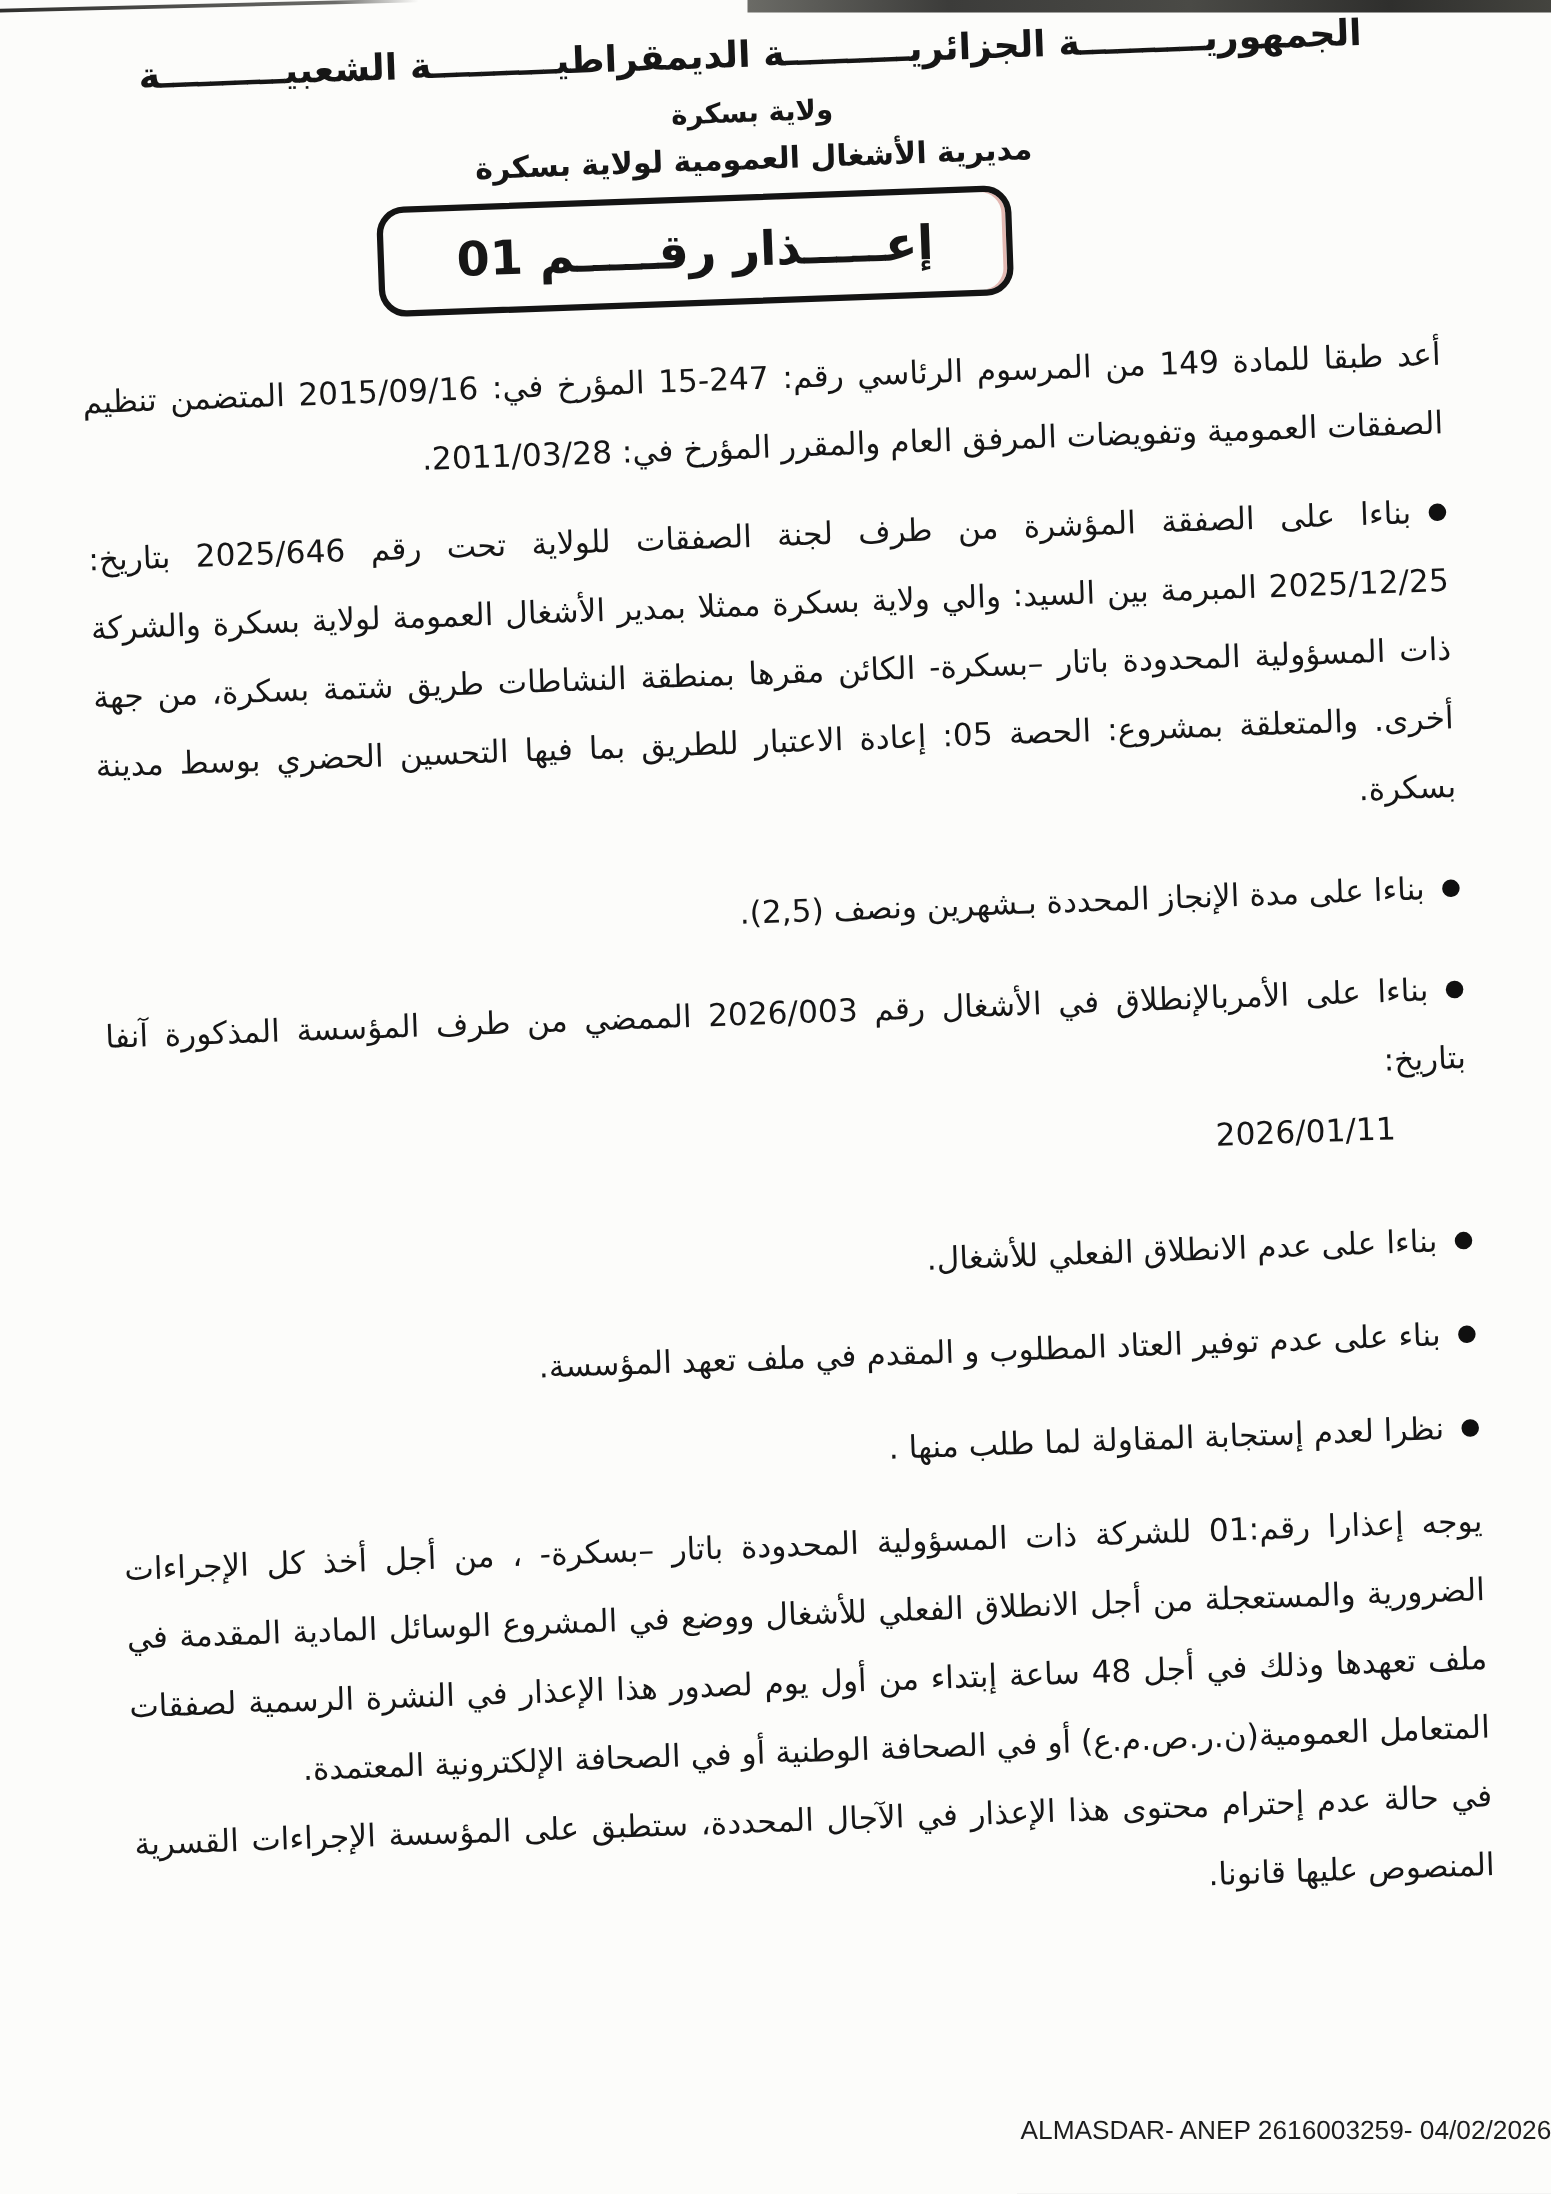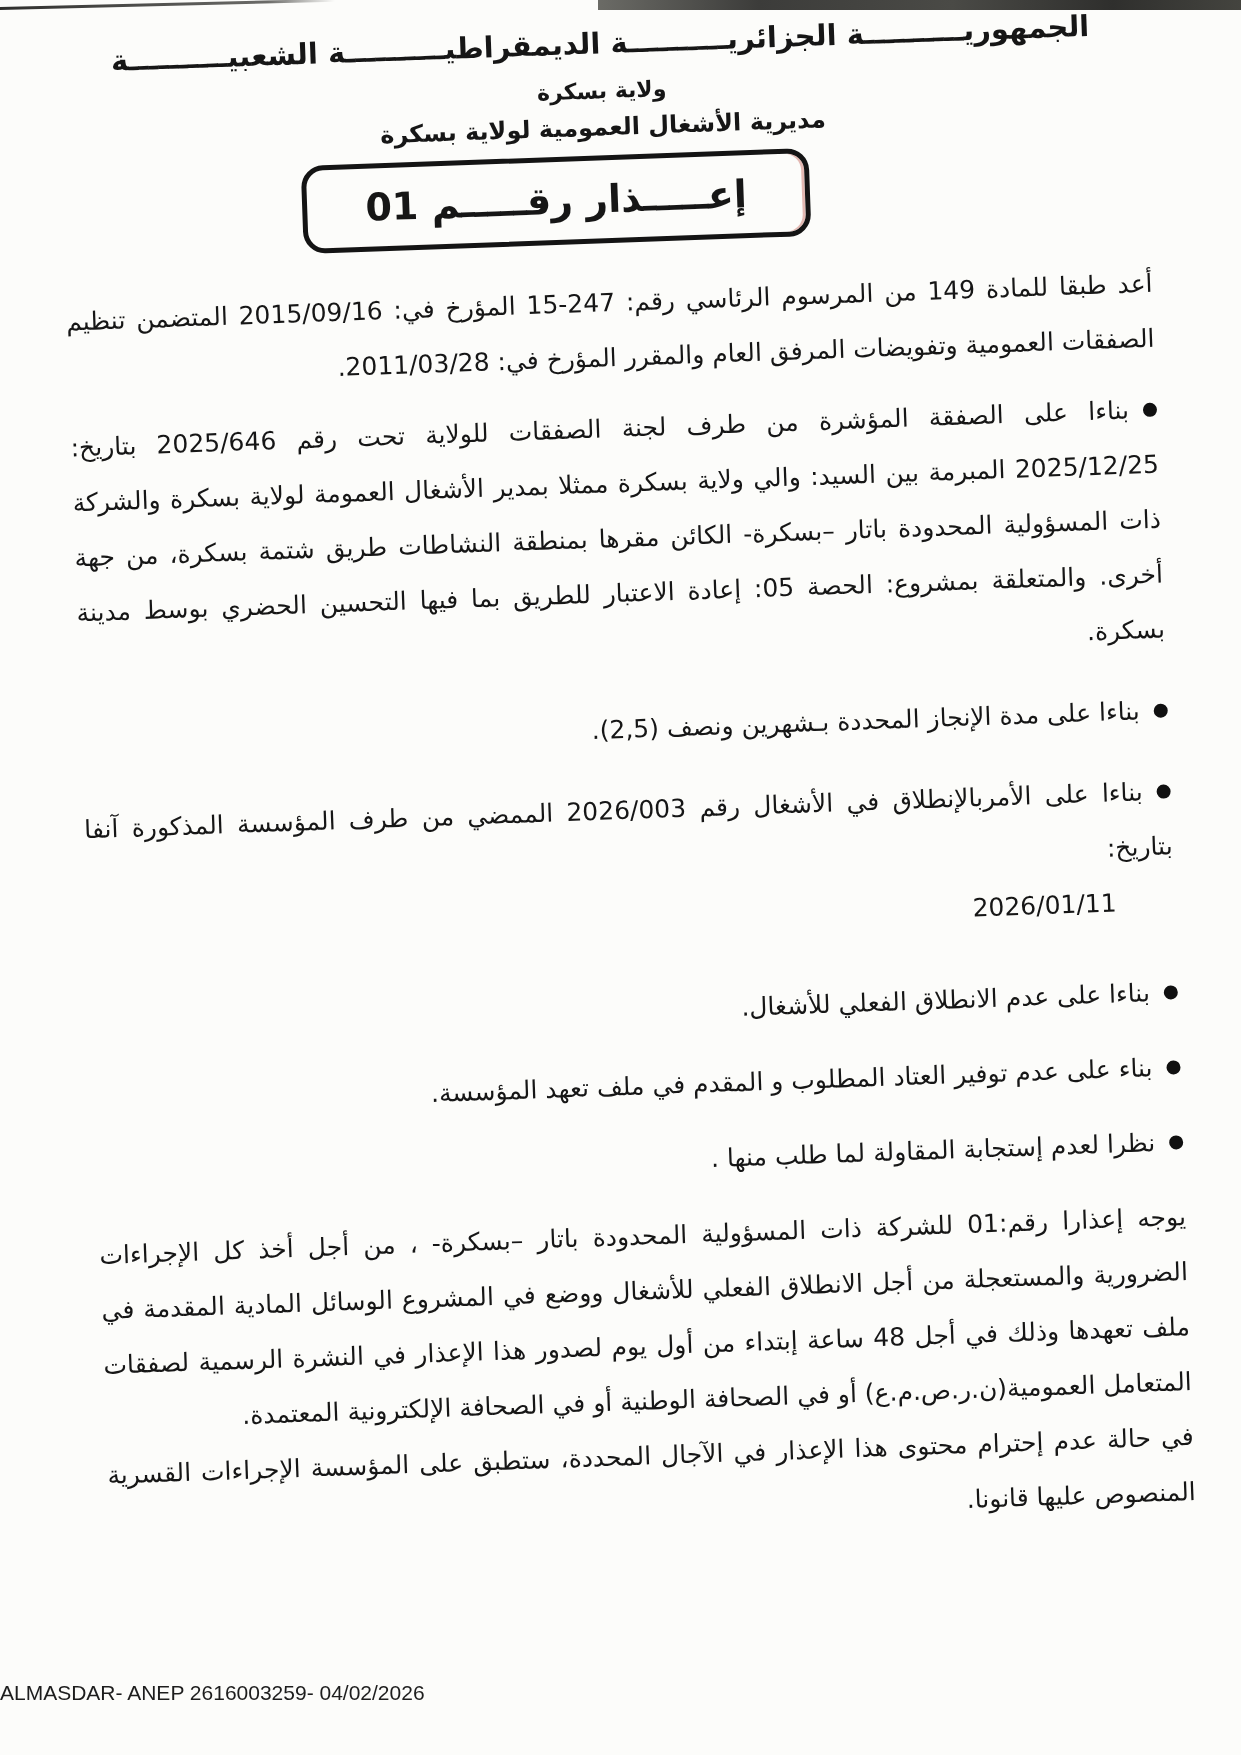--- a/index.html
+++ b/index.html
@@ -51,22 +51,22 @@
   .bullet-item:nth-child(5){margin-top:20px;}
   .bullet-item:nth-child(6){margin-top:20px;}
   .bullet-dot{
     display:inline-block;width:14px;height:14px;border-radius:50%;
     background:#101010;margin-left:14px;vertical-align:1px;
   }
   .date-line{padding-right:58px;}
   p.closing{margin:20px 0 0;}
   p.closing.second{margin-top:0;}
   .footer{
-    position:absolute;left:0;right:0;bottom:50px;
-    text-align:left;direction:ltr;
+    position:absolute;left:0;right:0;bottom:38px;
+    text-align:right;direction:ltr;
     font-family:"Liberation Sans",sans-serif;
     font-size:21px;color:#1d1d1d;
   }
 </style>
 </head>
 <body>
 
 <div class="page">
 
   <div class="scan-strip"></div>

